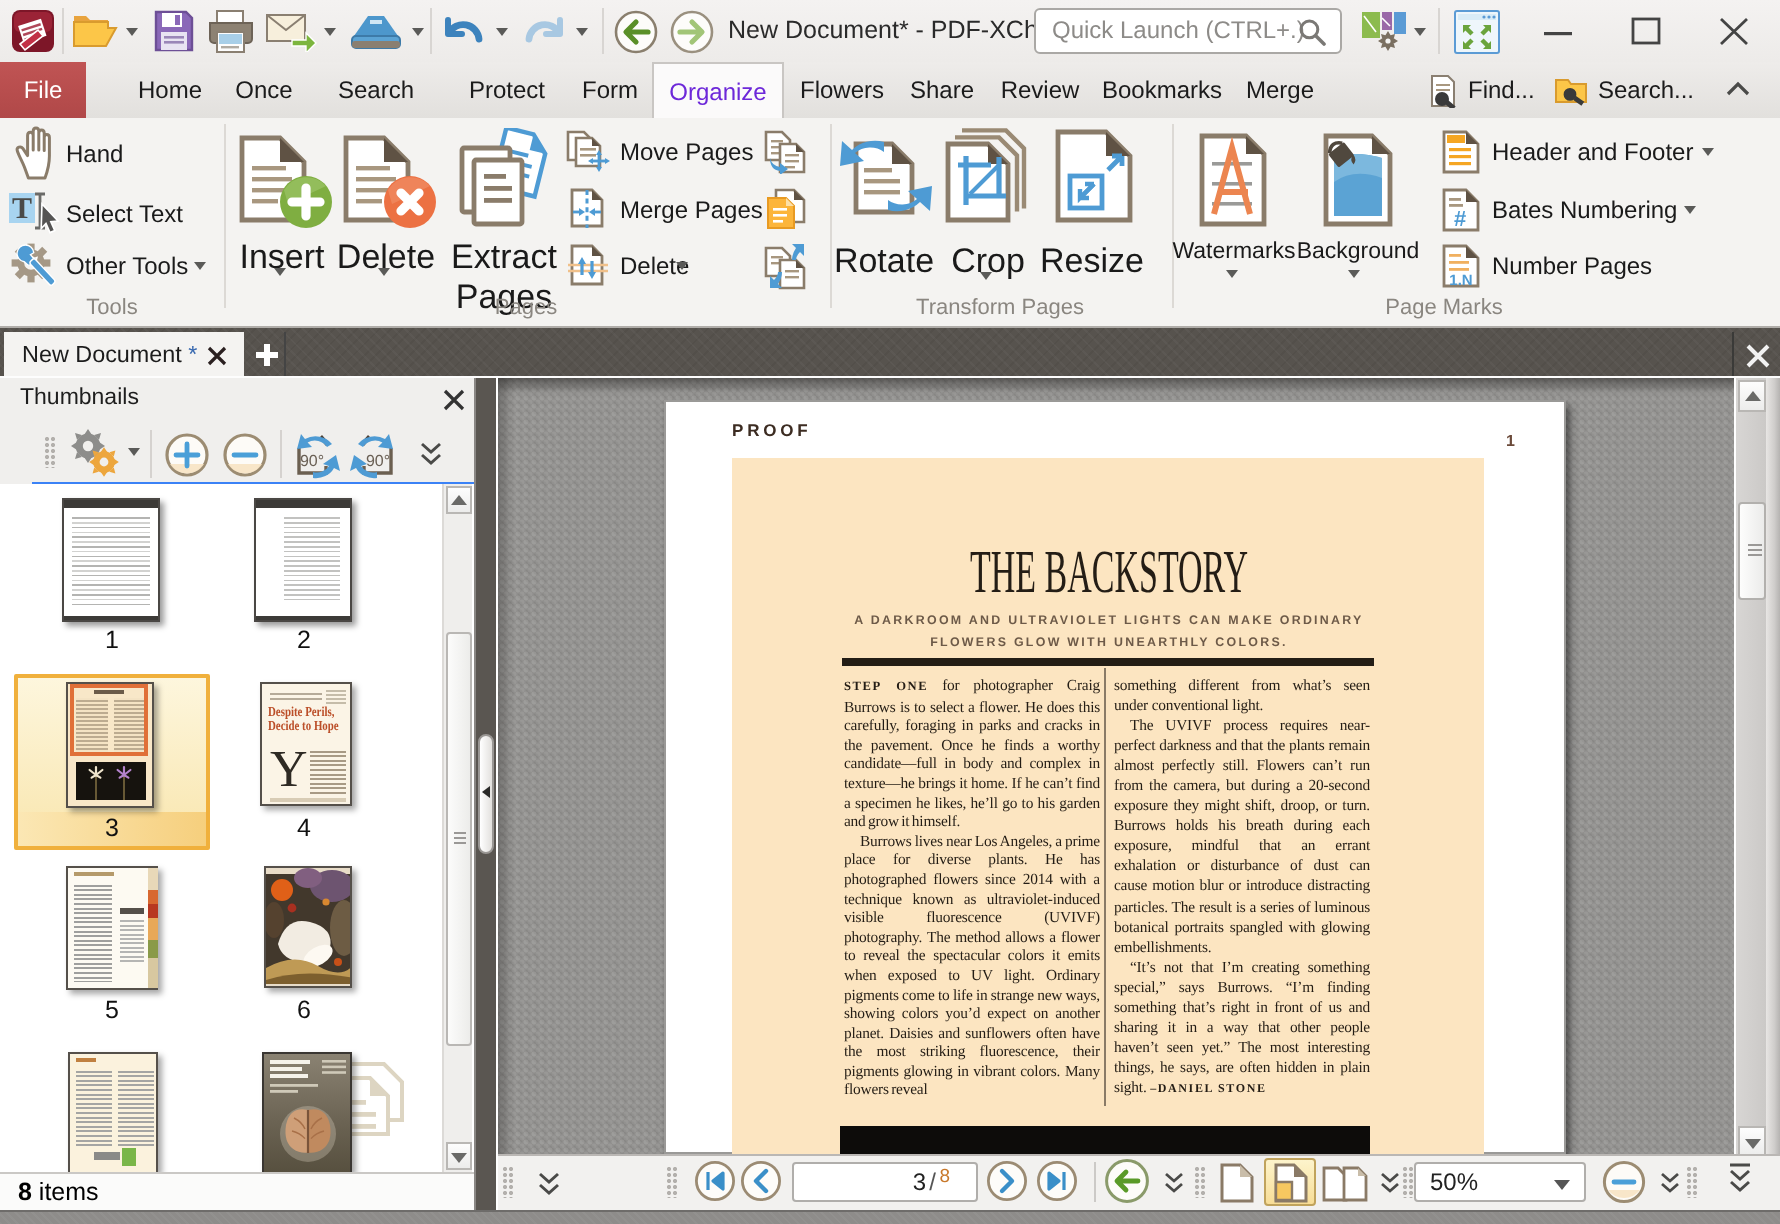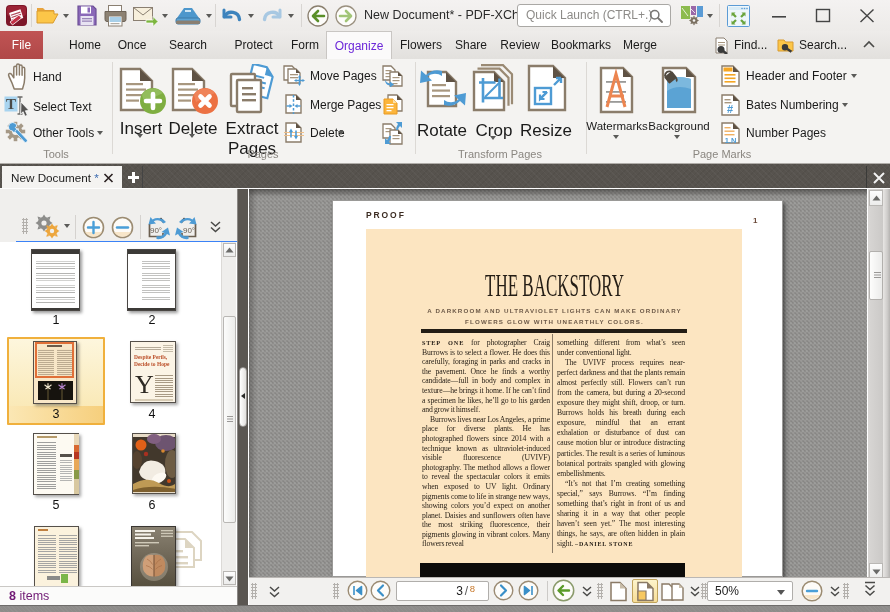--- a/index.html
+++ b/index.html
@@ -24,21 +24,21 @@
 .bigtext{font-size:17px;color:#1a1a1a;text-align:center;width:70px;}
 
 #doctabs{left:0;top:164px;width:890px;height:25px;background:#57534e;
  background-image:repeating-linear-gradient(45deg,rgba(255,255,255,.03) 0 1px,transparent 1px 4px),repeating-linear-gradient(-45deg,rgba(0,0,0,.05) 0 1px,transparent 1px 4px);}
 #activetab{left:2px;top:2px;width:120px;height:23px;background:#f4f3f1;font-size:11.7px;color:#1c1c1c;line-height:23px;padding-left:9px;}
 
 #panel{left:0;top:189px;width:237px;height:416px;background:#f0efed;}
 #panelhead{left:0;top:0;width:237px;height:22px;font-size:11.5px;color:#1e1e1e;}
 #paneltools{left:16px;top:22px;width:237px;height:31px;border-bottom:1px solid #3b82f6;}
 #thumblist{left:0;top:53px;width:237px;height:344px;background:#fff;overflow:hidden;}
-#itemsbar{left:0;top:397px;width:237px;height:19px;background:#fbfbfa;border-top:1px solid #cac8c5;font-size:12.5px;color:#701a75;padding-left:9px;line-height:18px;}
+#itemsbar{left:0;top:397px;width:237px;height:19px;background:#fbfbfa;border-top:1px solid #cac8c5;font-size:12.5px;color:#000000;padding-left:9px;line-height:18px;}
 .thumbnum{font-size:12.5px;color:#111;text-align:center;width:40px;}
 
 .sbtn{background:linear-gradient(#fdfdfd,#ececeb);border:1px solid #b9b7b4;}
 
 #splitter{left:237px;top:189px;width:12px;height:416px;background:#5a5651;
  background-image:none;border-left:1px solid #8a8784;border-right:1px solid #fff;}
 
 #docarea{left:249px;top:189px;width:618px;height:388px;background:#8f8e8c;
  background-image:radial-gradient(rgba(255,255,255,.13) 1px,transparent 1.5px),radial-gradient(rgba(255,255,255,.09) 1px,transparent 1.5px),radial-gradient(rgba(0,0,0,.06) 1px,transparent 1.5px);
  background-size:4px 4px;background-position:0 0,2px 2px,1px 3px;overflow:hidden;}
@@ -500,20 +500,26 @@
       </svg>
  </div>
  <div class="abs" style="left:866px;top:2px;width:24px;height:23px;border-left:1px solid #3a3a38;">
   <svg class="abs" style="left:5px;top:5px" width="14" height="14" viewBox="0 0 14 14">
         <path d="M2 2 L12 12 M12 2 L2 12" stroke="#f2f2f2" stroke-width="2"></path>
       </svg>
  </div>
  <div class="abs" style="left:0;top:24px;width:890px;height:1px;background:#fdfdfd"></div>
 </div>
 <div class="abs" id="panel">
+ <div class="abs" id="panelhead">
+      <span style="position:absolute;left:10px;top:4px">Thumbnails</span>
+  <svg class="abs" style="left:221px;top:5px" width="12" height="12" viewBox="0 0 12 12">
+        <path d="M1.5 1.5 L10.5 10.5 M10.5 1.5 L1.5 10.5" stroke="#333" stroke-width="1.6"></path>
+      </svg>
+ </div>
  <div class="abs" id="paneltools">
   <div class="abs grip" style="left:6px;top:7px"></div>
   <svg class="abs" style="left:17px;top:3px" width="28" height="26" viewBox="0 0 28 26">
    <g fill="#8d8d8b">
           <circle cx="11" cy="9" r="6.2"></circle>
           <path d="M11 0.5 l2 3 h-4z M11 17.5 l2 -3 h-4z M2.5 9 l3 -2 v4z M19.5 9 l-3 -2 v4z M4.5 2.5 l3.4 1 -2.4 2.4z M17.5 2.5 l-1 3.4 -2.4 -2.4z M4.5 15.5 l1 -3.4 2.4 2.4z M17.5 15.5 l-3.4 -1 2.4 -2.4z"></path>
         </g>
    <circle cx="11" cy="9" r="2.6" fill="#f0efed"></circle>
    <g fill="#eda63d">
           <circle cx="19" cy="17" r="5.4"></circle>

